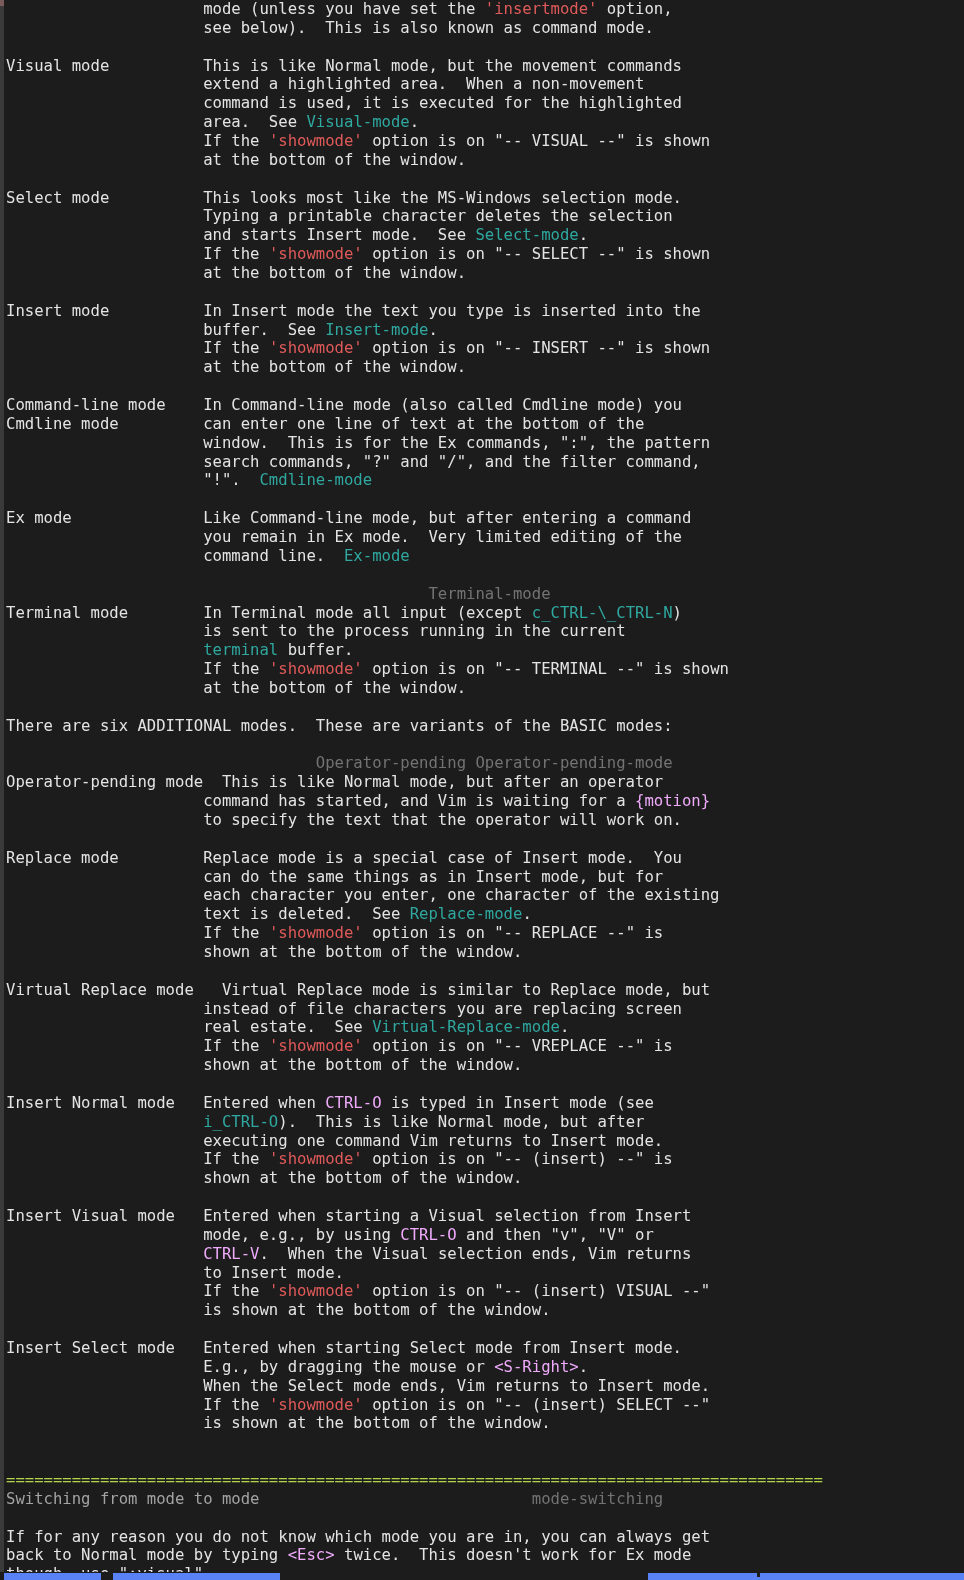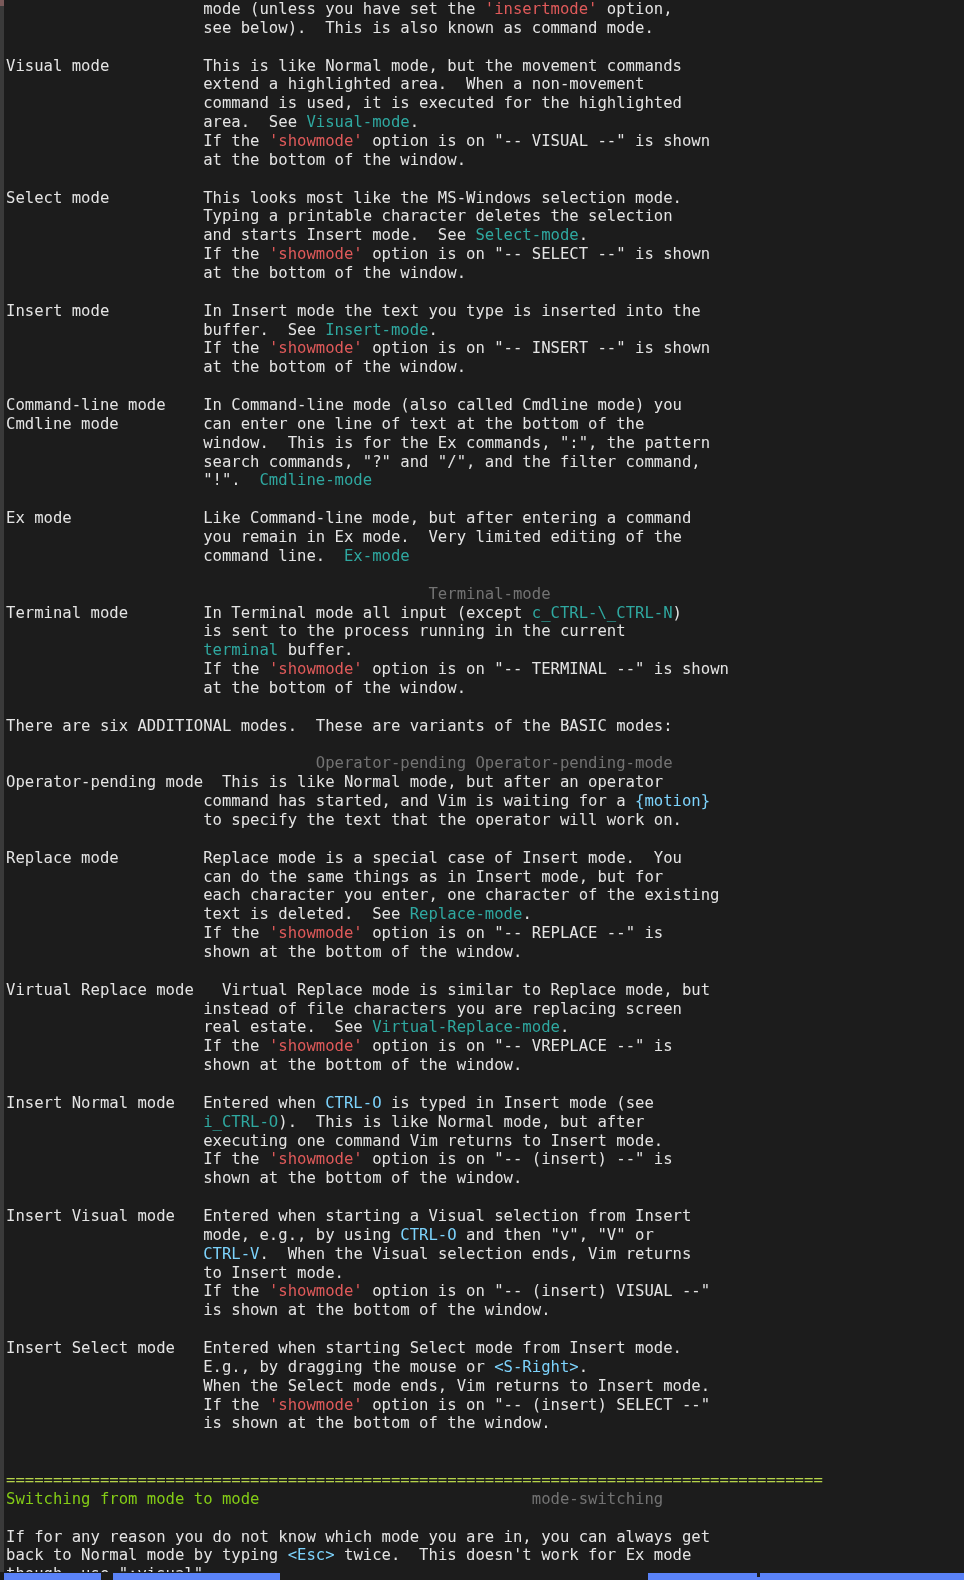--- a/index.html
+++ b/index.html
@@ -50,23 +50,23 @@
     display: block;
     height: 18.86px;
     white-space: pre;
     font-family: "DejaVu Sans Mono", "Liberation Mono", monospace;
   }
   
   .c-normal   { color: #e4e4e4; }
   .c-option   { color: #e05a5a; }   
   .c-link     { color: #2fa8a0; text-align: right; }   
   .c-tag      { color: #737373; }   
-  .c-special  { color: #7dd3fc; }   
+  .c-special  { color: #f0abfc; }   
   .c-header   { color: #b5d34a; }   
-  .c-headline { color: #84cc16; }
+  .c-headline { color: #a3a3a3; }
 
   #statusline {
     position: absolute;
     left: 0;
     bottom: 0;
     width: 964px;
     height: 8px;
     background: #1c1c1c;
     overflow: hidden;
   }

